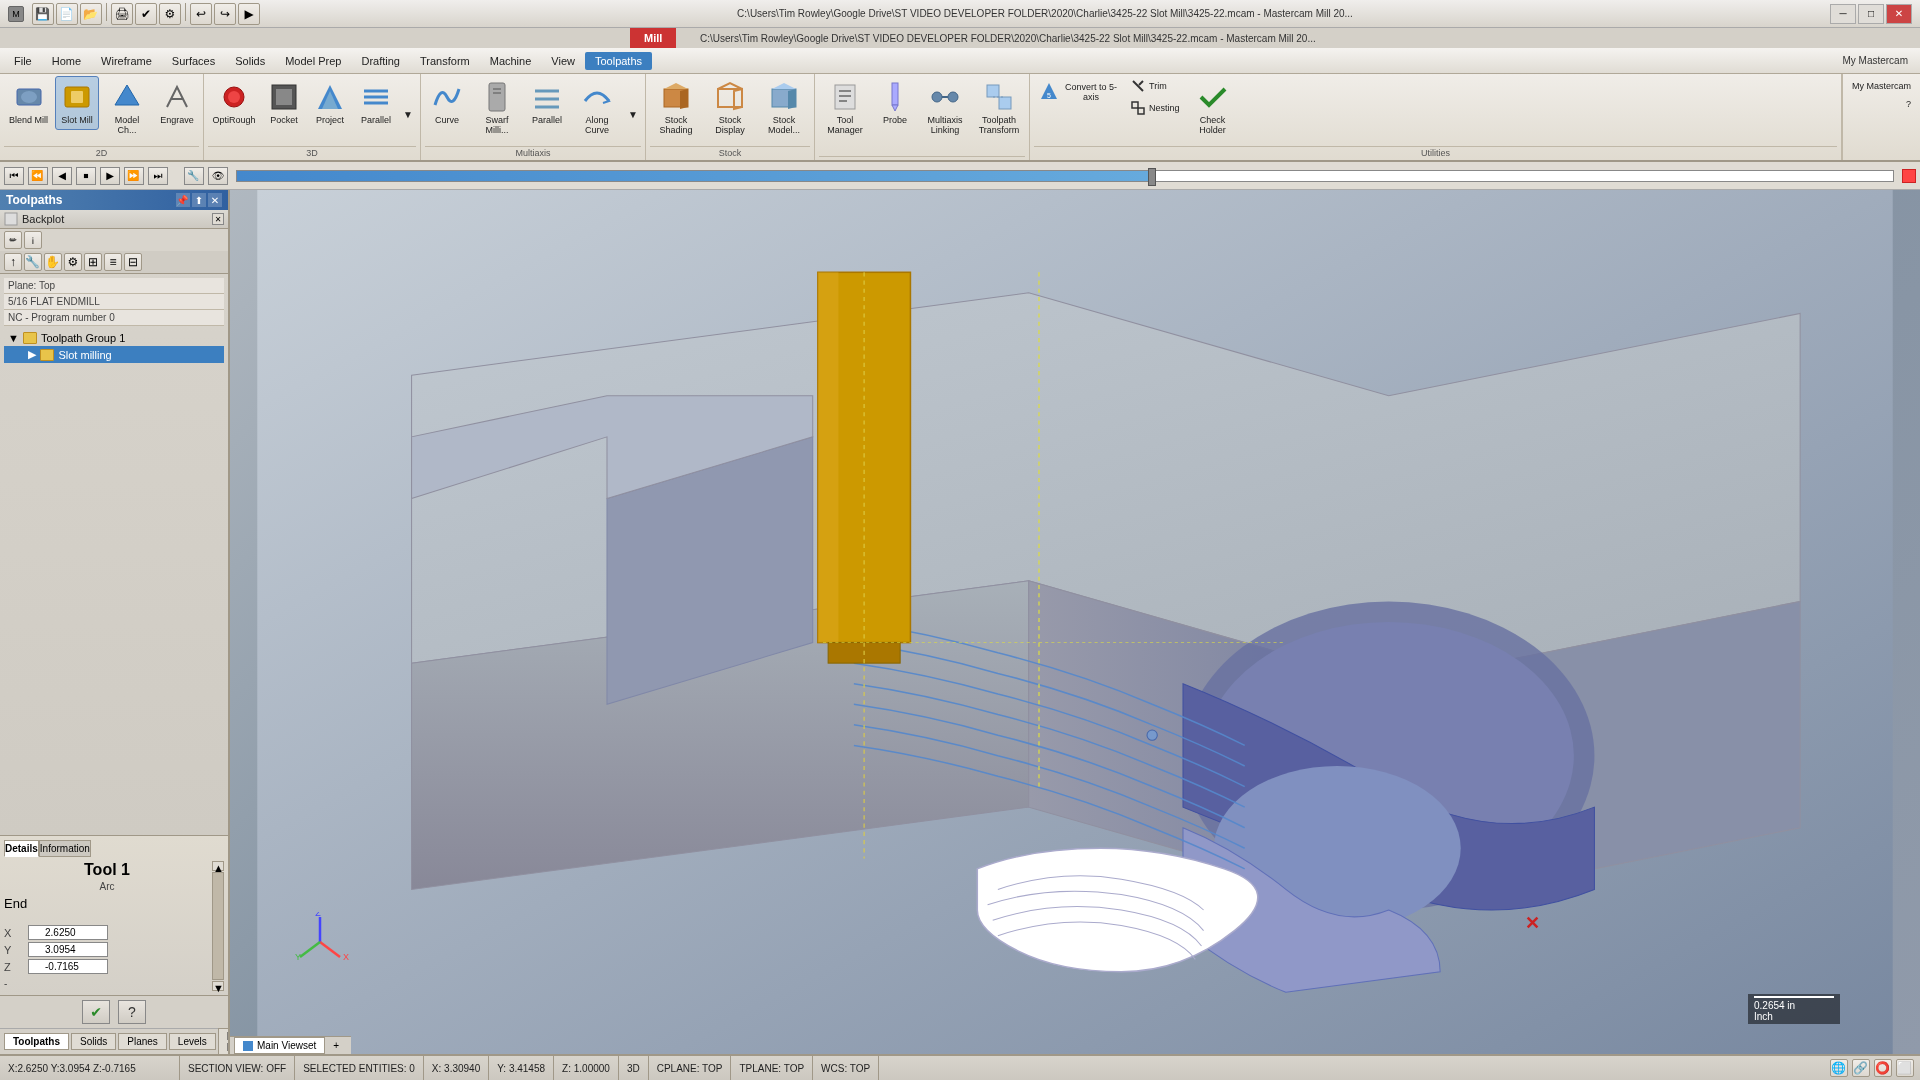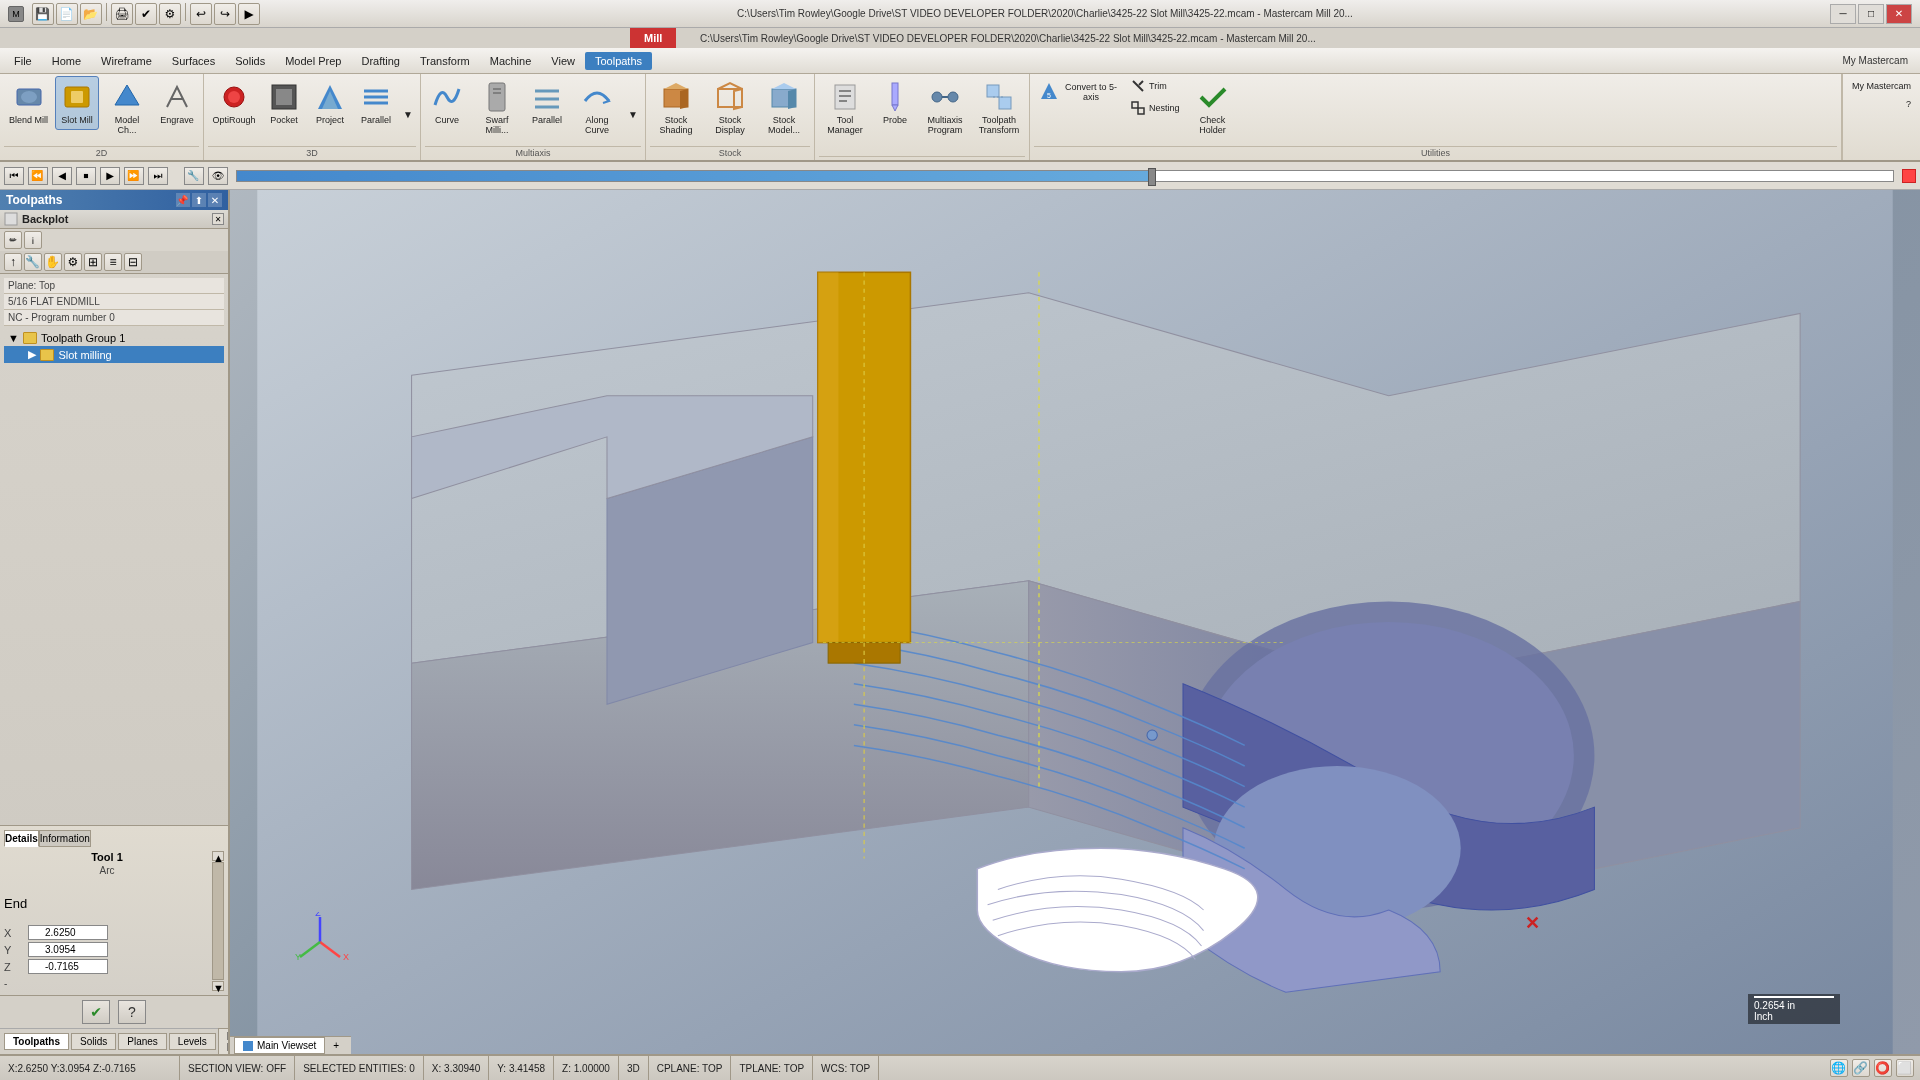--- a/index.html
+++ b/index.html
@@ -166,21 +166,21 @@
       border-bottom: 1px solid #a09888;
     }
     #backplot-header {
       display: flex;
       align-items: center;
       justify-content: space-between;
       padding: 2px 4px;
       background: linear-gradient(to bottom, #dcdad4, #ccc8c0);
       border-bottom: 1px solid #a09888;
     }
-    #backplot-title { font-size: 11px; font-weight: bold; color: #222; }
+    #backplot-title { font-size: 11px; font-weight: normal; color: #222; }
 
     
     #tree-panel {
       flex: 1;
       overflow-y: auto;
       padding: 4px;
     }
     .tree-item {
       display: flex;
       align-items: center;
@@ -234,30 +234,30 @@
     }
     .detail-label { color: #444; min-width: 20px; }
     .detail-input {
       border: 1px solid #888;
       background: white;
       padding: 1px 16px;
       width: 80px;
       font-size: 10px;
     }
     #details-info {
-      font-size: 11px;
+      font-size: 16px;
       font-weight: bold;
       text-align: center;
       margin-bottom: 2px;
     }
     #details-sub {
       font-size: 10px;
       text-align: center;
       color: #444;
-      margin-bottom: 20px;
+      margin-bottom: 4px;
     }
     #end-label { font-size: 13px; margin-bottom: 14px; }
 
     
     #bottom-buttons {
       display: flex;
       justify-content: center;
       gap: 8px;
       padding: 4px;
       background: #d4d0c8;
@@ -624,21 +624,21 @@
         <span>Probe</span>
       </div>
       <div class="ribbon-btn">
         <div class="ribbon-icon">
           <svg width="32" height="32" viewBox="0 0 32 32">
               <circle cx="8" cy="16" r="5" fill="#6688aa" stroke="#446688" stroke-width="1"></circle>
               <circle cx="24" cy="16" r="5" fill="#6688aa" stroke="#446688" stroke-width="1"></circle>
               <line x1="13" y1="16" x2="19" y2="16" stroke="#446688" stroke-width="2"></line>
             </svg>
         </div>
-        <span>Multiaxis Program</span>
+        <span>Multiaxis Linking</span>
       </div>
       <div class="ribbon-btn">
         <div class="ribbon-icon">
           <svg width="32" height="32" viewBox="0 0 32 32">
               <rect x="4" y="4" width="12" height="12" fill="#aaccee" stroke="#7799bb" stroke-width="1"></rect>
               <rect x="16" y="16" width="12" height="12" fill="#aaccee" stroke="#7799bb" stroke-width="1"></rect>
               <line x1="10" y1="16" x2="22" y2="16" stroke="#7799bb" stroke-width="1" stroke-dasharray="2,2"></line>
             </svg>
         </div>
         <span>Toolpath Transform</span>

